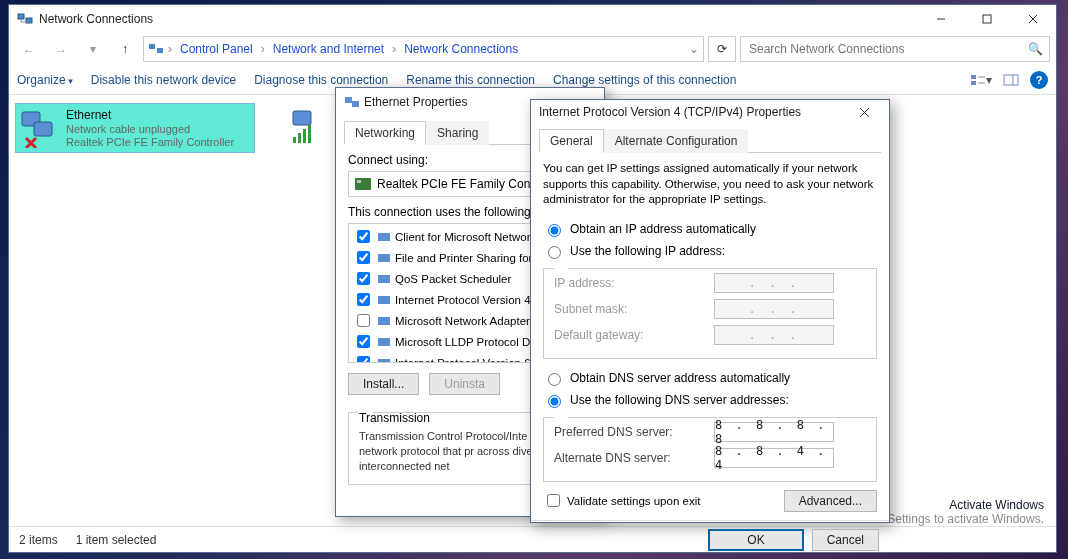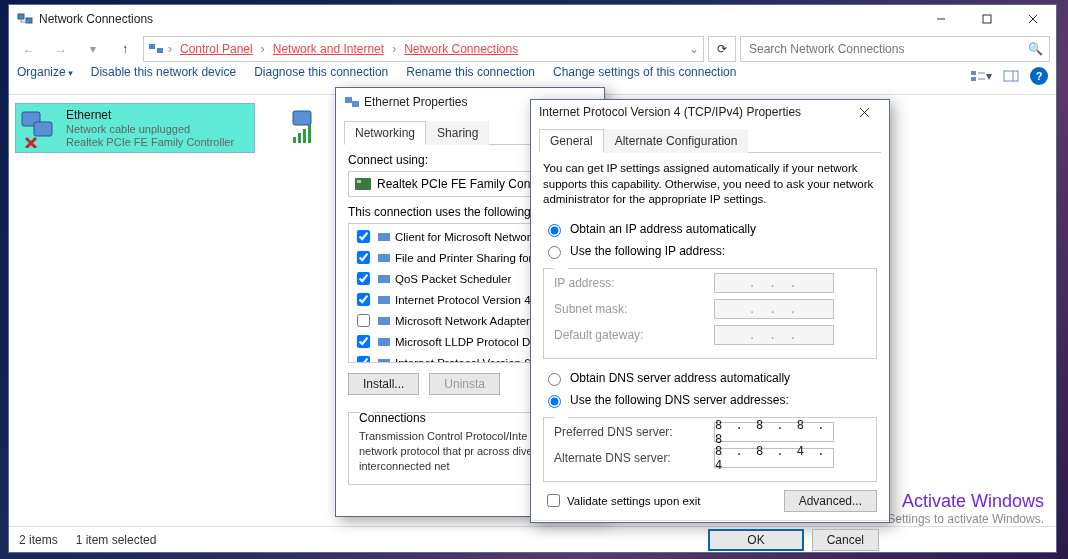--- a/index.html
+++ b/index.html
@@ -19,44 +19,44 @@
   .titlebar { display:flex; align-items:center; height:28px; padding:0 0 0 8px; }
   .titlebar .icon { width:16px; height:16px; margin-right:6px; }
   .titlebar .title { flex:1; color:#222; }
   .winbtns { display:flex; height:28px; }
   .winbtn { width:46px; display:flex; align-items:center; justify-content:center; color:#555; }
 
   .addrbar { display:flex; align-items:center; height:32px; padding:2px 6px; gap:4px; }
   .navbtn { width:28px; height:28px; display:flex; align-items:center; justify-content:center; color:#999; }
   .navbtn.enabled { color:#222; }
   .pathbox { flex:1; height:26px; border:1px solid #ccc; display:flex; align-items:center; padding:0 4px; gap:2px; }
-  .crumb { padding:2px 4px; color:#ef4444;text-decoration:underline; }
+  .crumb { padding:2px 4px; color:#1d4ed8; }
   .crumb-sep { color:#888; padding:0 2px; }
   .refreshbtn { width:28px; height:26px; border:1px solid #ccc; display:flex; align-items:center; justify-content:center; color:#333; }
   .searchbox { width:310px; height:26px; border:1px solid #ccc; display:flex; align-items:center; padding:0 6px; color:#888; gap:6px; }
   .searchbox input { border:none; outline:none; flex:1; font-size:12px; background:transparent; color:#222; }
 
-  .cmdbar { display:flex; align-items:flex-start; height:30px; border-bottom:1px solid #e1e1e1; padding:0 8px; gap:18px; }
+  .cmdbar { display:flex; align-items:center; height:30px; border-bottom:1px solid #e1e1e1; padding:0 8px; gap:18px; }
   .cmd { color:#1a4e8e; }
   .cmd.drop::after { content:" ▾"; color:#1a4e8e; font-size:9px; }
   .cmdbar .right { margin-left:auto; display:flex; gap:8px; align-items:center; }
   .viewicon { width:22px; height:22px; display:flex; align-items:center; justify-content:center; color:#555; }
   .help { width:18px; height:18px; border-radius:50%; background:#0168c3; color:#fff; display:flex; align-items:center; justify-content:center; font-weight:bold; font-size:11px; }
 
   .content { position:relative; height:420px; padding:6px 8px; }
   .netitem { position:absolute; top:8px; width:240px; display:flex; gap:6px; padding:4px; }
   .netitem.selected { background:#5eead4; border:1px solid #7bb4e3; }
   .neticon { width:40px; height:40px; flex-shrink:0; }
   .netitem .lines { display:flex; flex-direction:column; gap:1px; }
   .netitem .name { color:#111; }
   .netitem .sub  { color:#666; font-size:11px; }
 
   .statusbar { position:absolute; bottom:0; left:0; right:0; height:26px; border-top:1px solid #e1e1e1; display:flex; align-items:center; padding:0 10px; gap:18px; color:#333; }
   .watermark { position:absolute; right:12px; bottom:26px; text-align:right; color:#8a8a8a; }
-  .watermark .big { font-size:18px; color:#6d28d9; }
+  .watermark .big { font-size:12px; color:#0f172a; }
 
   
   .dialog {
     position:absolute; background:#fff; border:1px solid #5a6a8a;
     box-shadow: 4px 4px 14px rgba(0,0,0,.35);
     display:flex; flex-direction:column;
   }
   .dlg-title { display:flex; align-items:center; height:28px; padding:0 8px; }
   .dlg-title .t { flex:1; color:#222; }
   .dlg-close { width:34px; height:24px; display:flex; align-items:center; justify-content:center; }
@@ -324,21 +324,21 @@
       </div>
     </div>
 
     <div style="display:flex;gap:10px;margin-top:10px">
       <button class="btn">Install...</button>
       <button class="btn disabled">Uninsta</button>
     </div>
 
     <fieldset style="margin-top:10px">
       <legend>x</legend>
-      <div style="margin-top:-14px;margin-bottom:4px">Connections</div>
+      <div style="margin-top:-14px;margin-bottom:4px">Transmission</div>
       <div style="font-size:11px;color:#333;line-height:1.35">Transmission Control Protocol/Inte wide area network protocol that pr across diverse interconnected net</div>
     </fieldset>
   </div>
 </div>
 
 <div id="ipv4props" class="dialog">
   <div class="dlg-title">
     <span class="t">Internet Protocol Version 4 (TCP/IPv4) Properties</span>
     <div class="dlg-close">
         <svg width="11" height="11">

